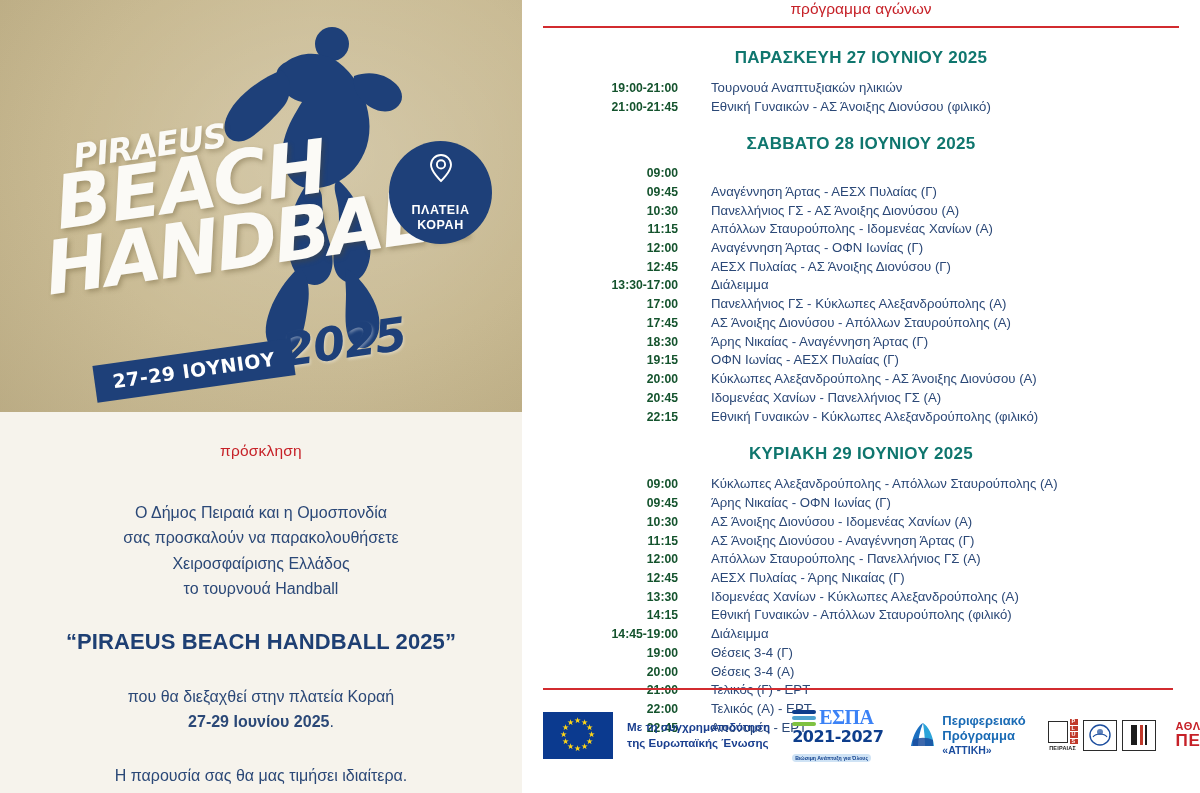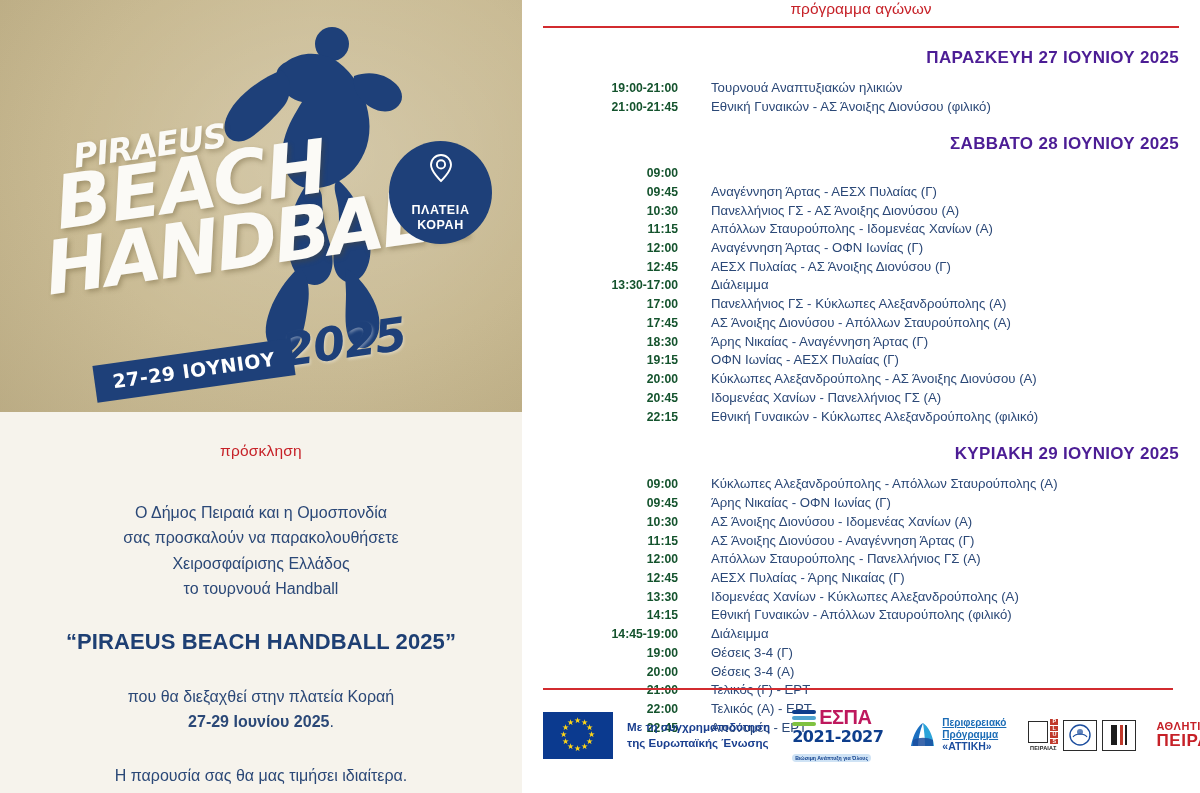--- a/index.html
+++ b/index.html
@@ -98,21 +98,21 @@
   
   .right-panel { position:absolute; left:522px; top:0; width:678px; height:793px; background:#ffffff; }
   .sched-header { text-align:center; padding-top:0; }
   .sched-header-title { color:#c62128; font-size:15.5px; font-weight:400; }
   .rule-red { height:2px; background:#d22b2f; margin:8px 21px 0 21px; }
 
   .sched-body { padding:0 21px; }
   .day-block { margin-top:18px; }
   .day-block.first { margin-top:20px; }
   .day-title {
-    text-align:right; color:#4c1d95; font-size:17px; font-weight:700; letter-spacing:0.3px;
+    text-align:center; color:#0f766e; font-size:17px; font-weight:700; letter-spacing:0.3px;
     margin-bottom:11px;
   }
   .rows { }
   .srow { display:flex; align-items:baseline; line-height:1.42; }
   .stime {
     width:168px; text-align:right; padding-right:33px;
     color:#14532d; font-size:12.2px; font-weight:700; white-space:nowrap;
     font-family:Liberation Sans, sans-serif;
   }
   .sevent {
@@ -124,28 +124,28 @@
   .footer { position:absolute; left:543px; top:704px; width:630px; height:62px; display:flex; align-items:center; gap:10px;}
 
   .eu-flag { width:70px; height:47px; background:#0b3a8f; position:relative; flex:0 0 auto; }
   .eu-star { position:absolute; color:#ffd617; font-size:8px; line-height:8px; }
   .eu-text { color:#1a3f8f; font-size:11.6px; font-weight:700; line-height:1.35; white-space:nowrap; margin-left:4px;}
 
   .espa { margin-left:12px; flex:0 0 auto; text-align:left; }
   .espa-top { display:flex; align-items:flex-end; gap:3px; }
   .espa-waves { width:24px; height:20px; position:relative; }
   .espa-waves i { position:absolute; left:0; width:24px; height:4px; border-radius:2px; display:block;}
-  .espa-word { color:#be185d; font-weight:900; font-size:20px; letter-spacing:-0.5px; font-family:Liberation Sans, sans-serif;}
+  .espa-word { color:#3b82f6; font-weight:900; font-size:20px; letter-spacing:-0.5px; font-family:Liberation Serif, serif;}
   .espa-years { color:#0e3e8c; font-weight:900; font-size:16px; letter-spacing:-0.5px; font-family:"DejaVu Sans", sans-serif; margin-top:-2px;}
   .espa-sub { color:#0e3e8c; font-size:5.2px; font-weight:700; background:#cfe3f5; padding:1px 3px; border-radius:6px; display:inline-block; margin-top:1px;}
 
   .attiki { margin-left:14px; display:flex; align-items:center; gap:5px; flex:0 0 auto;}
   .attiki-mark { width:30px; height:30px; position:relative; }
   .attiki-text { line-height:1.15; }
-  .attiki-text .l1, .attiki-text .l2 { color:#1a6bb5; font-size:10px; font-weight:700;text-decoration:underline; }
+  .attiki-text .l1, .attiki-text .l2 { color:#1a6bb5; font-size:13px; font-weight:700; }
   .attiki-text .l3 { color:#1b4d9e; font-size:10.5px; font-weight:900; }
 
   .muni { margin-left:12px; display:flex; align-items:center; gap:5px; flex:0 0 auto;}
   .m-box { border:1.5px solid #2b2b2b; width:34px; height:31px; display:flex; align-items:center; justify-content:center; position:relative; background:#fff;}
   .m-cap { font-size:5.5px; font-weight:700; color:#1b1b1b; text-align:center; letter-spacing:0.2px;}
   .m-stack { display:flex; flex-direction:column; align-items:center; }
   .plus-col { display:flex; flex-direction:column; line-height:1; }
   .plus-col span { background:#c0392b; color:#fff; font-size:5.5px; font-weight:700; padding:0 2px; margin-bottom:1px;}
 
   .athl { margin-left:10px; flex:0 0 auto; line-height:1.0; }

